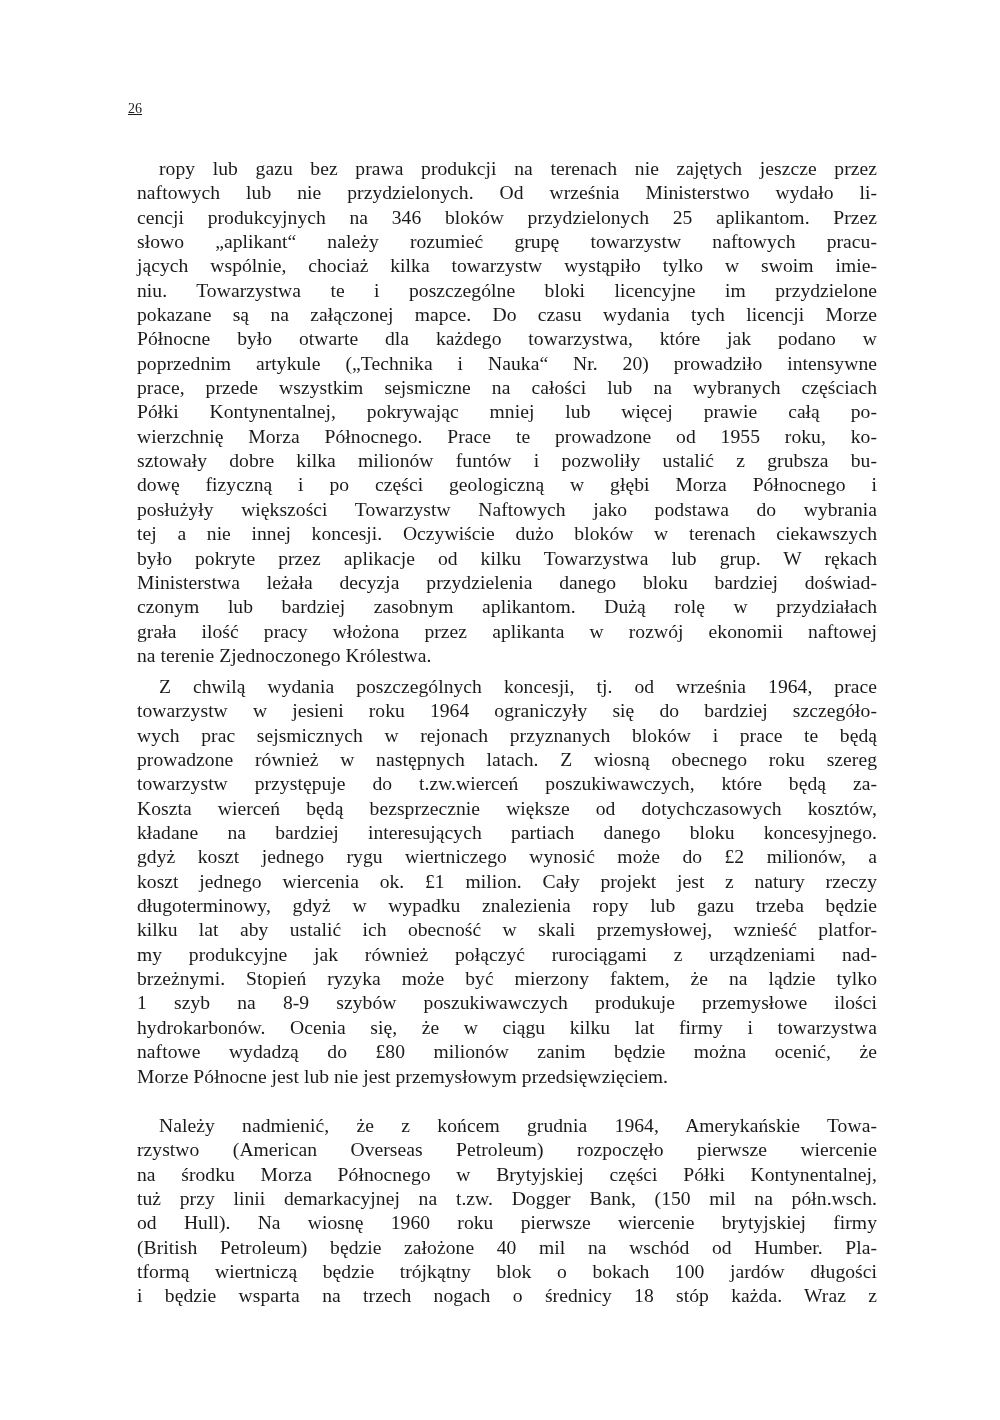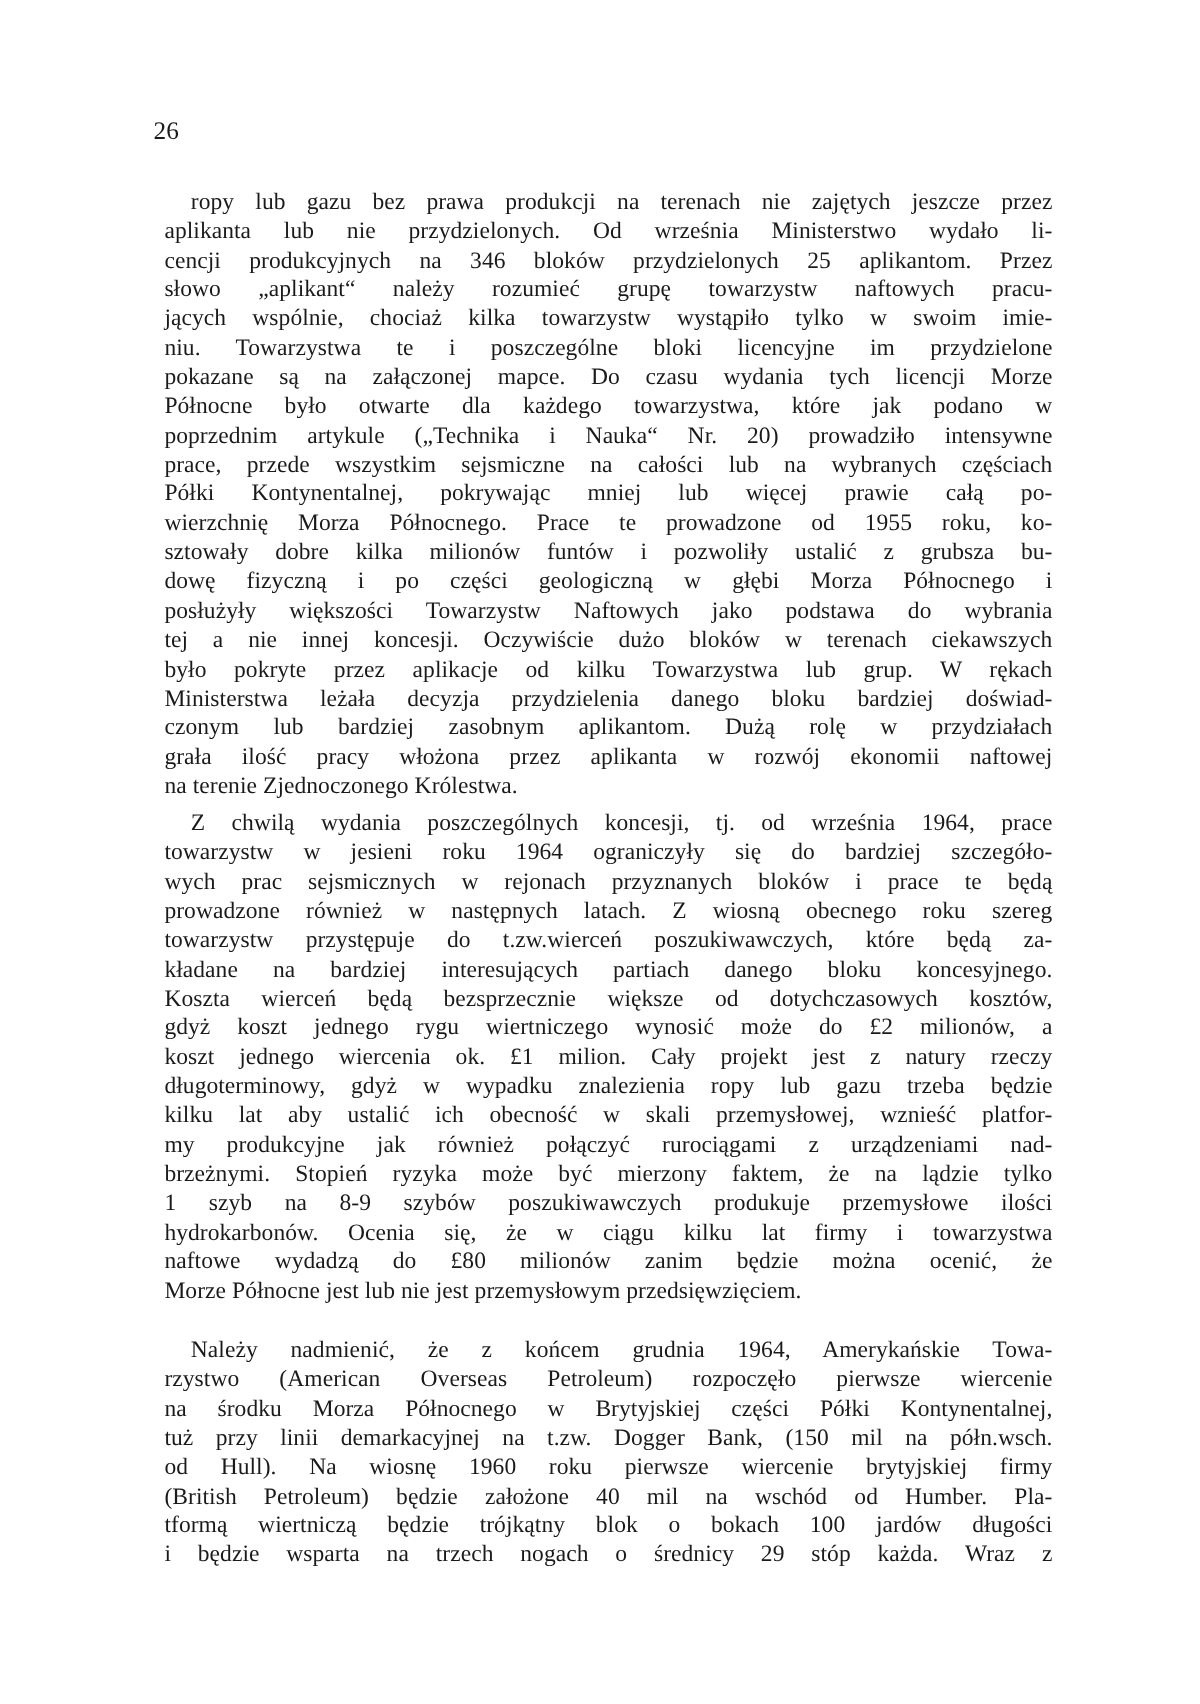--- a/index.html
+++ b/index.html
@@ -12,22 +12,23 @@
       height: 1420px;
       position: relative;
       overflow: hidden;
       font-family: "Liberation Serif", "DejaVu Serif", serif;
       color: #1a1a1a;
     }
     .page-number {
       position: absolute;
       left: 128px;
       top: 97px;
-      font-size: 21px;
+      font-size: 14px;
       line-height: 24px;
+      text-decoration: underline;
     }
     .paragraph {
       position: absolute;
       left: 137px;
       width: 740px;
     }
     .line {
       display: block;
       height: 24.35px;
       line-height: 24.35px;
@@ -48,21 +49,21 @@
     #p3 { top: 1114px; }
   </style>
 </head>
 <body>
 
 <div>
   <div class="page-number">26</div>
 
   <div class="paragraph" id="p1">
       <span class="line indent">ropy lub gazu bez prawa produkcji na terenach nie zajętych jeszcze przez</span>
-      <span class="line">aplikanta lub nie przydzielonych. Od września Ministerstwo wydało li-</span>
+      <span class="line">naftowych lub nie przydzielonych. Od września Ministerstwo wydało li-</span>
       <span class="line">cencji produkcyjnych na 346 bloków przydzielonych 25 aplikantom. Przez</span>
       <span class="line">słowo „aplikant“ należy rozumieć grupę towarzystw naftowych pracu-</span>
       <span class="line">jących wspólnie, chociaż kilka towarzystw wystąpiło tylko w swoim imie-</span>
       <span class="line">niu. Towarzystwa te i poszczególne bloki licencyjne im przydzielone</span>
       <span class="line">pokazane są na załączonej mapce. Do czasu wydania tych licencji Morze</span>
       <span class="line">Północne było otwarte dla każdego towarzystwa, które jak podano w</span>
       <span class="line">poprzednim artykule („Technika i Nauka“ Nr. 20) prowadziło intensywne</span>
       <span class="line">prace, przede wszystkim sejsmiczne na całości lub na wybranych częściach</span>
       <span class="line">Półki Kontynentalnej, pokrywając mniej lub więcej prawie całą po-</span>
       <span class="line">wierzchnię Morza Północnego. Prace te prowadzone od 1955 roku, ko-</span>
@@ -75,36 +76,36 @@
       <span class="line">czonym lub bardziej zasobnym aplikantom. Dużą rolę w przydziałach</span>
       <span class="line">grała ilość pracy włożona przez aplikanta w rozwój ekonomii naftowej</span>
       <span class="line last">na terenie Zjednoczonego Królestwa.</span>
     </div>
   <div class="paragraph" id="p2">
       <span class="line indent">Z chwilą wydania poszczególnych koncesji, tj. od września 1964, prace</span>
       <span class="line">towarzystw w jesieni roku 1964 ograniczyły się do bardziej szczegóło-</span>
       <span class="line">wych prac sejsmicznych w rejonach przyznanych bloków i prace te będą</span>
       <span class="line">prowadzone również w następnych latach. Z wiosną obecnego roku szereg</span>
       <span class="line">towarzystw przystępuje do t.zw.wierceń poszukiwawczych, które będą za-</span>
+      <span class="line">Koszta wierceń będą bezsprzecznie większe od dotychczasowych kosztów,</span>
       <span class="line">kładane na bardziej interesujących partiach danego bloku koncesyjnego.</span>
-      <span class="line">Koszta wierceń będą bezsprzecznie większe od dotychczasowych kosztów,</span>
       <span class="line">gdyż koszt jednego rygu wiertniczego wynosić może do £2 milionów, a</span>
       <span class="line">koszt jednego wiercenia ok. £1 milion. Cały projekt jest z natury rzeczy</span>
       <span class="line">długoterminowy, gdyż w wypadku znalezienia ropy lub gazu trzeba będzie</span>
       <span class="line">kilku lat aby ustalić ich obecność w skali przemysłowej, wznieść platfor-</span>
       <span class="line">my produkcyjne jak również połączyć rurociągami z urządzeniami nad-</span>
       <span class="line">brzeżnymi. Stopień ryzyka może być mierzony faktem, że na lądzie tylko</span>
       <span class="line">1 szyb na 8-9 szybów poszukiwawczych produkuje przemysłowe ilości</span>
       <span class="line">hydrokarbonów. Ocenia się, że w ciągu kilku lat firmy i towarzystwa</span>
       <span class="line">naftowe wydadzą do £80 milionów zanim będzie można ocenić, że</span>
       <span class="line last">Morze Północne jest lub nie jest przemysłowym przedsięwzięciem.</span>
     </div>
   <div class="paragraph" id="p3">
       <span class="line indent">Należy nadmienić, że z końcem grudnia 1964, Amerykańskie Towa-</span>
       <span class="line">rzystwo (American Overseas Petroleum) rozpoczęło pierwsze wiercenie</span>
       <span class="line">na środku Morza Północnego w Brytyjskiej części Półki Kontynentalnej,</span>
       <span class="line">tuż przy linii demarkacyjnej na t.zw. Dogger Bank, (150 mil na półn.wsch.</span>
       <span class="line">od Hull). Na wiosnę 1960 roku pierwsze wiercenie brytyjskiej firmy</span>
       <span class="line">(British Petroleum) będzie założone 40 mil na wschód od Humber. Pla-</span>
       <span class="line">tformą wiertniczą będzie trójkątny blok o bokach 100 jardów długości</span>
-      <span class="line">i będzie wsparta na trzech nogach o średnicy 29 stóp każda. Wraz z</span>
+      <span class="line">i będzie wsparta na trzech nogach o średnicy 18 stóp każda. Wraz z</span>
     </div>
 </div>
 
 </body></html>

